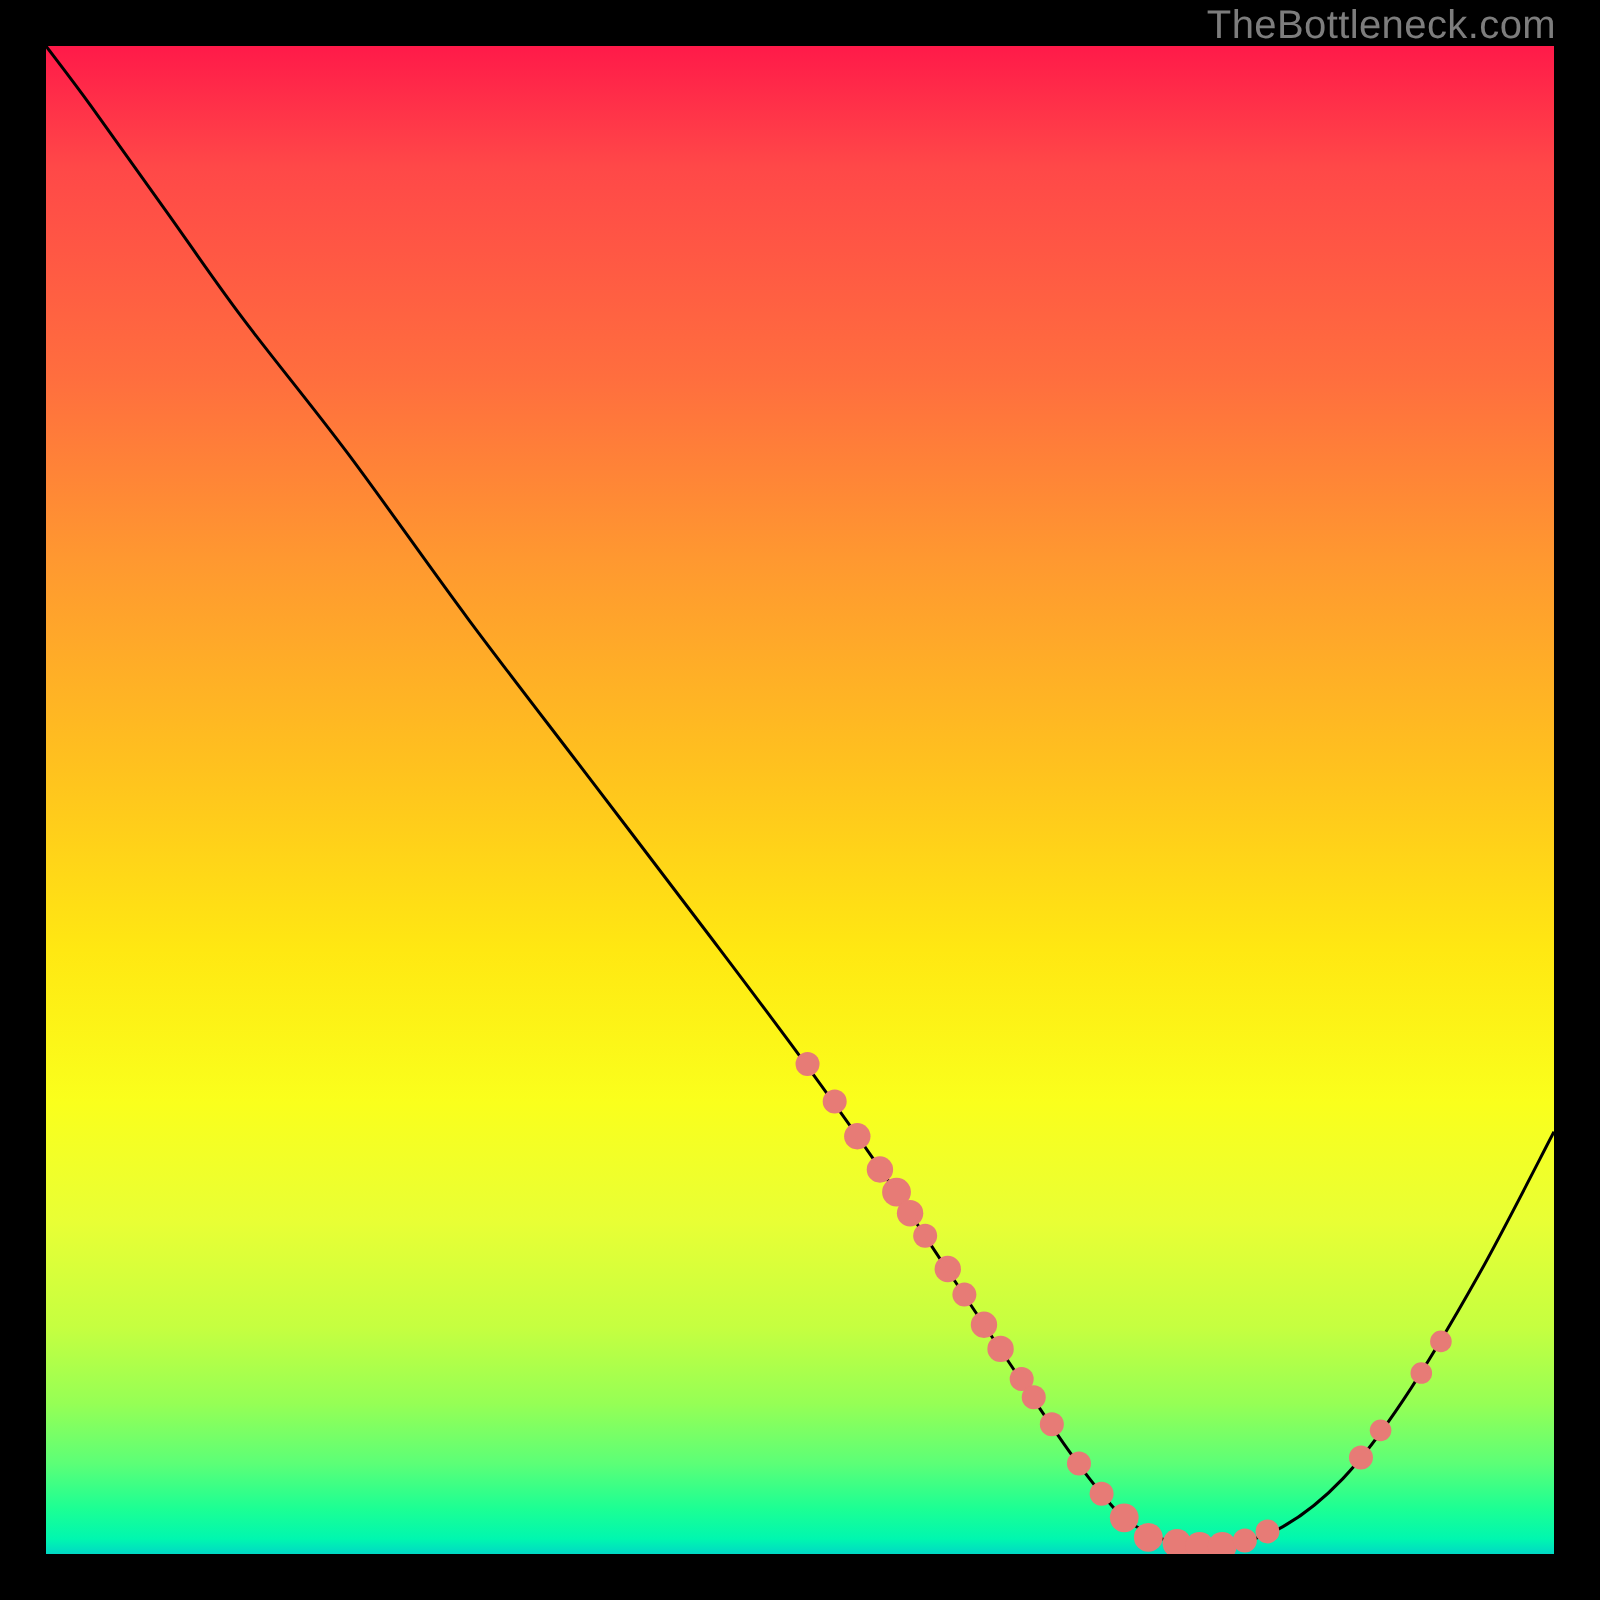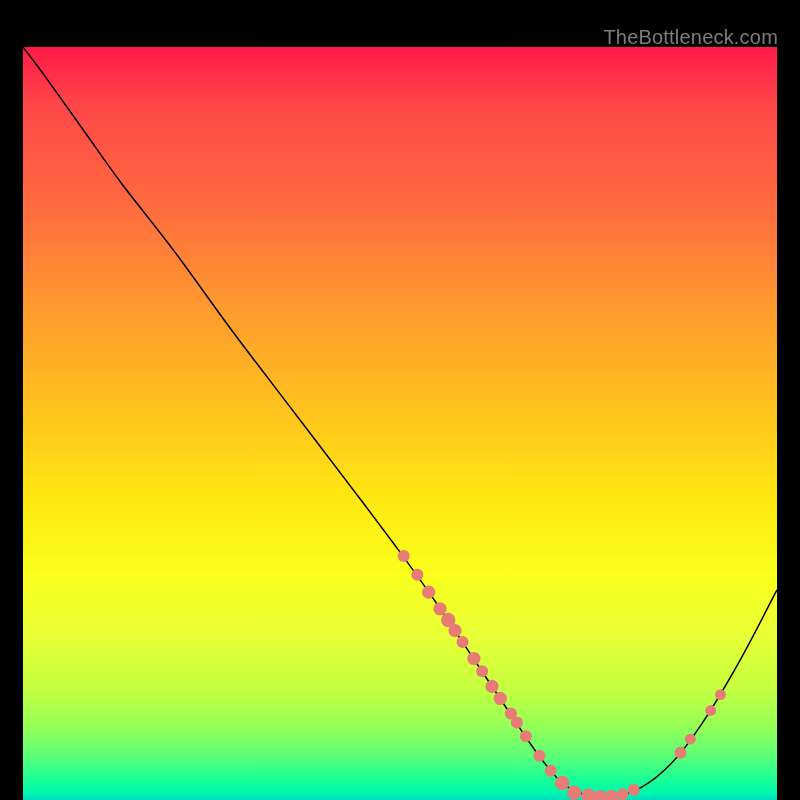--- a/index.html
+++ b/index.html
@@ -10,21 +10,20 @@
     background: #000000;
     overflow: hidden;
     font-family: Arial, Helvetica, sans-serif;
   }
   .chart-wrapper {
     position: absolute;
     top: 0;
     left: 0;
     width: 800px;
     height: 610px;
-    margin-top: 24px;
   }
   .plot-area {
     position: absolute;
     left: 23px;
     top: 23px;
     width: 754px;
     height: 754px;
     overflow: hidden;
   }
   .gradient-bg {

